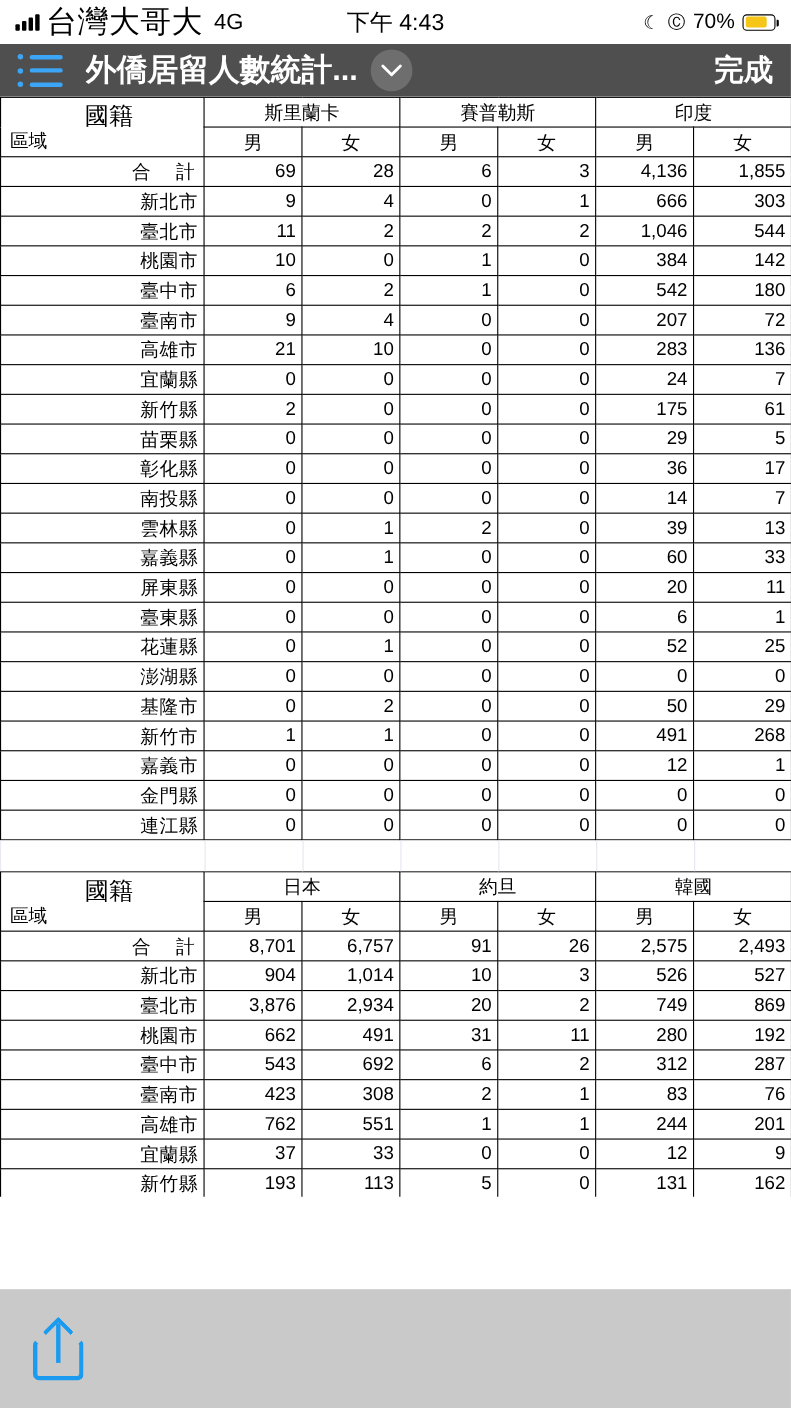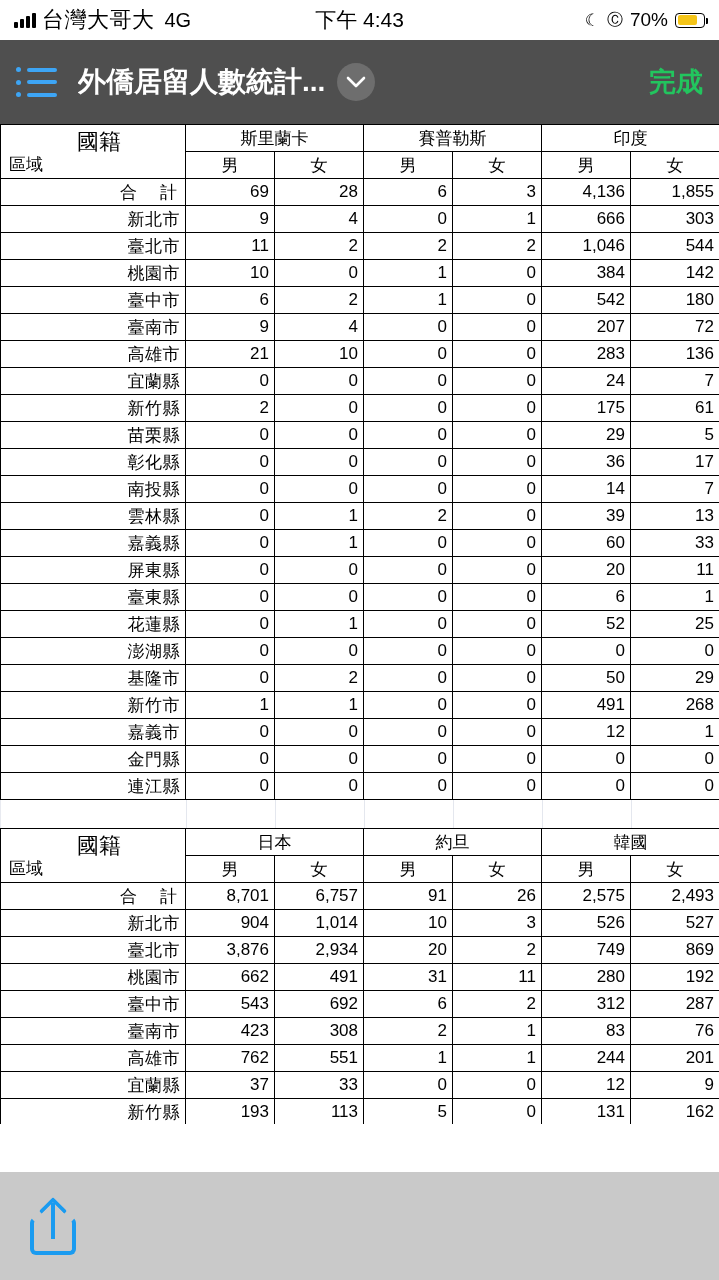--- a/index.html
+++ b/index.html
@@ -22,21 +22,21 @@
     color: #000;
     position: relative;
   }
   .sb-left { display: flex; align-items: center; gap: 6px; }
   .signal { display: flex; align-items: flex-end; gap: 2px; height: 16px; }
   .signal i { display: block; width: 4px; background: #000; border-radius: 1px; }
   .signal i:nth-child(1){ height: 6px; }
   .signal i:nth-child(2){ height: 9px; }
   .signal i:nth-child(3){ height: 12px; }
   .signal i:nth-child(4){ height: 15px; }
-  .carrier { font-size: 22px; letter-spacing: 0.5px; }
+  .carrier { font-size: 28px; letter-spacing: 0.5px; }
   .nettype { font-size: 20px; margin-left: 4px; }
   .sb-center {
     position: absolute; left: 0; right: 0;
     text-align: center; font-size: 21px; font-weight: 400;
     pointer-events: none;
   }
   .sb-right {
     margin-left: auto; display: flex; align-items: center; gap: 7px;
     font-size: 19px;
   }
@@ -50,21 +50,21 @@
     content: ""; position: absolute; right: -4px; top: 4px;
     width: 2.5px; height: 6px; background: #000; border-radius: 0 1px 1px 0;
   }
   .batt span {
     position: absolute; left: 1.5px; top: 1.5px; bottom: 1.5px;
     width: 70%; background: #f5c518; border-radius: 2px; display: block;
   }
 
   
   .toolbar {
-    height: 84px;
+    height: 48px;
     background: #4f4f4f;
     display: flex; align-items: center;
     padding: 0 16px;
     color: #fff;
   }
   .list-icon {
     width: 46px; height: 34px;
     display: flex; flex-direction: column; justify-content: space-between;
     padding: 2px 0;
     margin-right: 16px;
@@ -82,21 +82,21 @@
   }
   .chevron-btn {
     width: 38px; height: 38px; border-radius: 50%;
     background: #6e6e6e; margin-left: 12px;
     display: flex; align-items: center; justify-content: center;
     flex: 0 0 auto;
   }
   .chevron-btn svg { display: block; }
   .done-btn {
     margin-left: auto;
-    color: #22c55e; font-size: 27px; font-weight: 700;
+    color: #ffffff; font-size: 27px; font-weight: 700;
   }
 
   
   .sheet {
     background: #ffffff;
     height: 1000px;
     overflow: hidden;
     position: relative;
   }
   table.grid {

